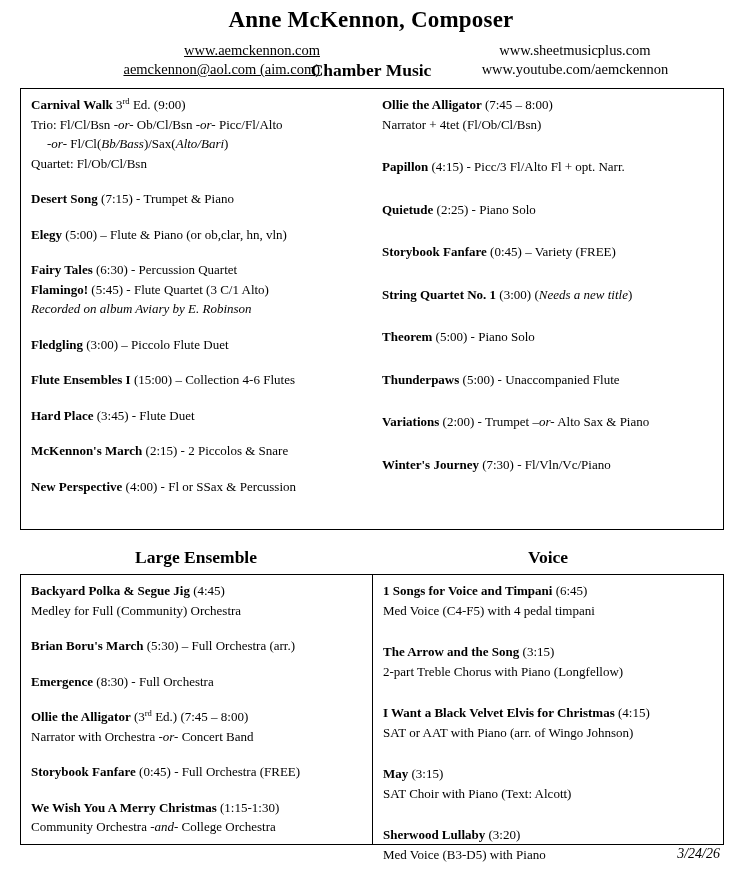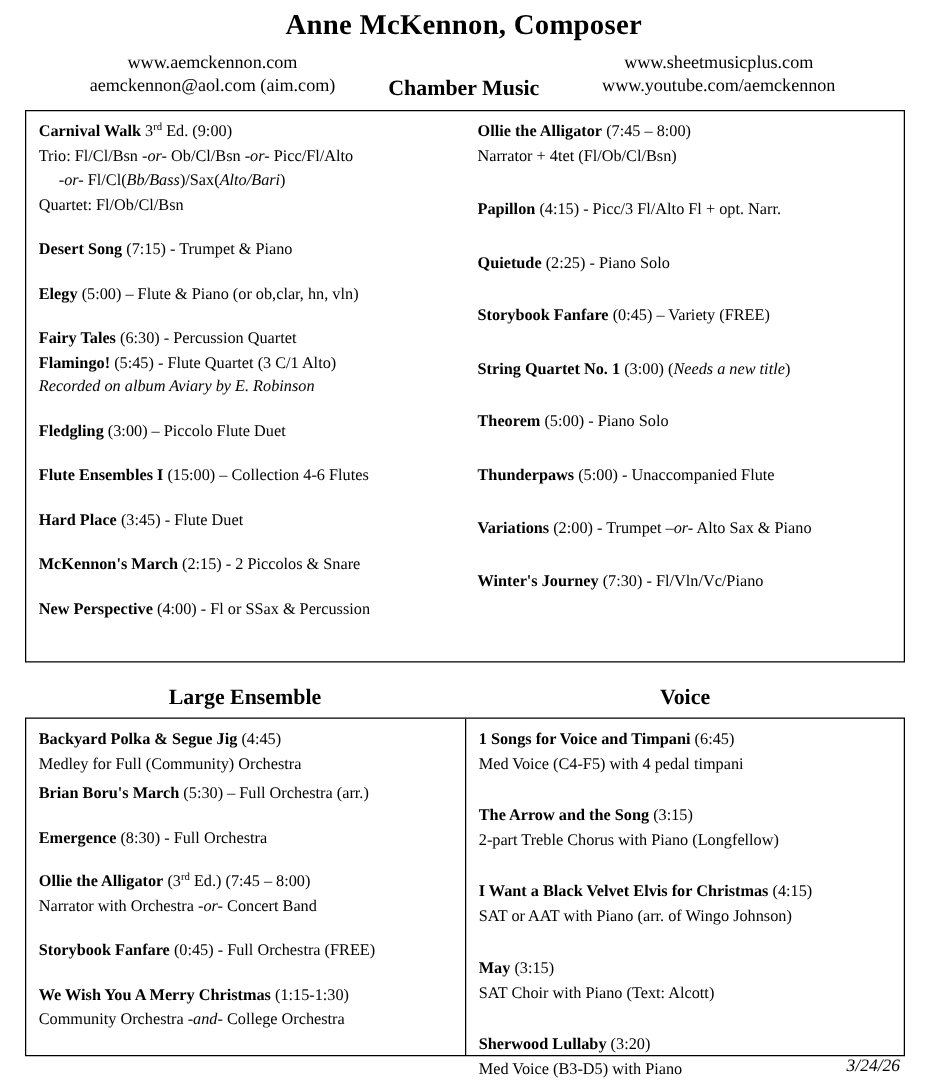--- a/index.html
+++ b/index.html
@@ -39,23 +39,24 @@
   .contact-row {
     position: relative;
     height: 44px;
     margin-top: 9px;
   }
   .contact-left {
     position: absolute;
     left: 20px;
     top: 0;
     width: 300px;
-    text-align: center;
+    text-align: right;
     font-size: 14.5px;
     line-height: 19px;
+    text-decoration: underline;
   }
   .contact-right {
     position: absolute;
     right: 17px;
     top: 0;
     width: 300px;
     text-align: center;
     font-size: 14.5px;
     line-height: 19px;
   }
@@ -237,21 +238,21 @@
       </div>
   </div>
 
   <div class="mid-headers">
     <div>Large Ensemble</div>
     <div>Voice</div>
   </div>
 
   <div class="tbl" id="second-table">
     <div class="tbl-col" id="large-col" style="padding-top: 6px;">
-        <div class="entry" style="margin-bottom: 4px;">
+        <div class="entry" style="margin-bottom: 16px;">
           <span class="line"><span class="ttl">Backyard Polka &amp; Segue Jig</span><span> (4:45)</span></span>
           <span class="line">Medley for Full (Community) Orchestra</span>
         </div>
         <div class="entry" style="margin-bottom: 16px;">
           <span class="line"><span class="ttl">Brian Boru's March</span><span> (5:30) – Full Orchestra (arr.)</span></span>
         </div>
         <div class="entry" style="margin-bottom: 16px;">
           <span class="line"><span class="ttl">Emergence</span><span> (8:30) - Full Orchestra</span></span>
         </div>
         <div class="entry" style="margin-bottom: 16px;">

